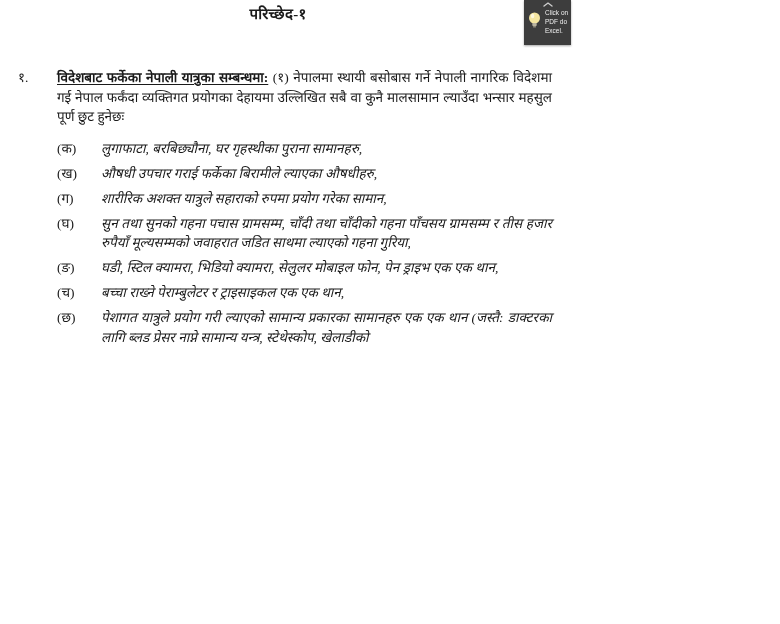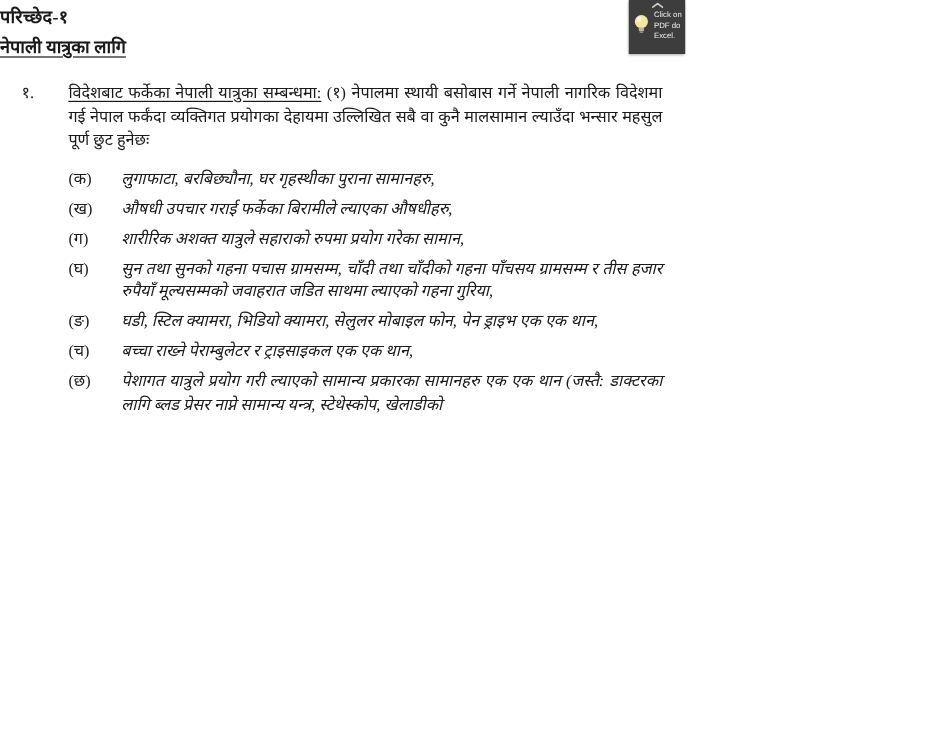--- a/index.html
+++ b/index.html
@@ -2,32 +2,32 @@
 <html><head>
 <meta charset="utf-8">
 <style>
   * { margin:0; padding:0; box-sizing:border-box; }
   html,body { width:780px; height:624px; background:#ffffff; }
   body { font-family:"Liberation Serif","DejaVu Serif",serif; color:#1a1a1a; }
 
   .canvas { position:relative; width:780px; height:624px; background:#ffffff; overflow:hidden; }
 
   
-  .titles { position:absolute; left:0; top:3px; width:556px; }
+  .titles { position:absolute; left:0; top:3px; width:556px; text-align:center; }
   .title-line1 { font-size:15px; font-weight:bold; letter-spacing:0.3px; }
   .title-line2 { font-size:15px; font-weight:bold; margin-top:4px; display:inline-block;
                  text-decoration:underline; text-underline-offset:3px; }
   .title-line1-wrap { display:block; }
 
   
   .doc { position:absolute; left:18px; top:68px; width:534px; font-size:13.5px; line-height:19.5px; }
   .para-row { display:flex; }
   .clause-num { width:39px; flex:0 0 39px; }
   .clause-para { flex:1; text-align:justify; }
-  .clause-heading { font-weight:normal; text-decoration:underline; text-underline-offset:2px; }
+  .clause-heading { font-weight:bold; text-decoration:underline; text-underline-offset:2px; }
 
   .items { margin-left:39px; margin-top:12px; }
   .item { display:flex; margin-bottom:5.5px; }
   .item-label { width:44px; flex:0 0 44px; }
   .item-text { flex:1; text-align:justify;font-style:italic; }
 
   
   .hint-popup { position:absolute; left:524px; top:0; width:47px; height:45px;
                 background:#3d3d3d; overflow:hidden; cursor:pointer;
                 box-shadow:0 1px 2px rgba(0,0,0,.35); }
@@ -37,21 +37,20 @@
   .hint-text { margin-left:4px; font-family:"Liberation Sans","DejaVu Sans",sans-serif;
                font-size:6.5px; line-height:9px; color:#f0f0f0; white-space:nowrap; }
 </style>
 </head>
 <body>
 
 <div class="canvas">
 
   <div class="titles">
     <span class="title-line1-wrap"><span class="title-line1">परिच्छेद-१</span></span>
-    <span class="title-line2">नेपाली यात्रुका लागि</span>
   </div>
 
   <div class="doc">
     <div class="para-row">
       <div class="clause-num">१.</div>
       <div class="clause-para">
         <span class="clause-heading">विदेशबाट फर्केका नेपाली यात्रुका सम्बन्धमा:</span>
         <span>(१) नेपालमा स्थायी बसोबास गर्ने नेपाली नागरिक विदेशमा गई नेपाल फर्कंदा व्यक्तिगत प्रयोगका देहायमा उल्लिखित सबै वा कुनै मालसामान ल्याउँदा भन्सार महसुल पूर्ण छुट हुनेछः</span>
       </div>
     </div>

